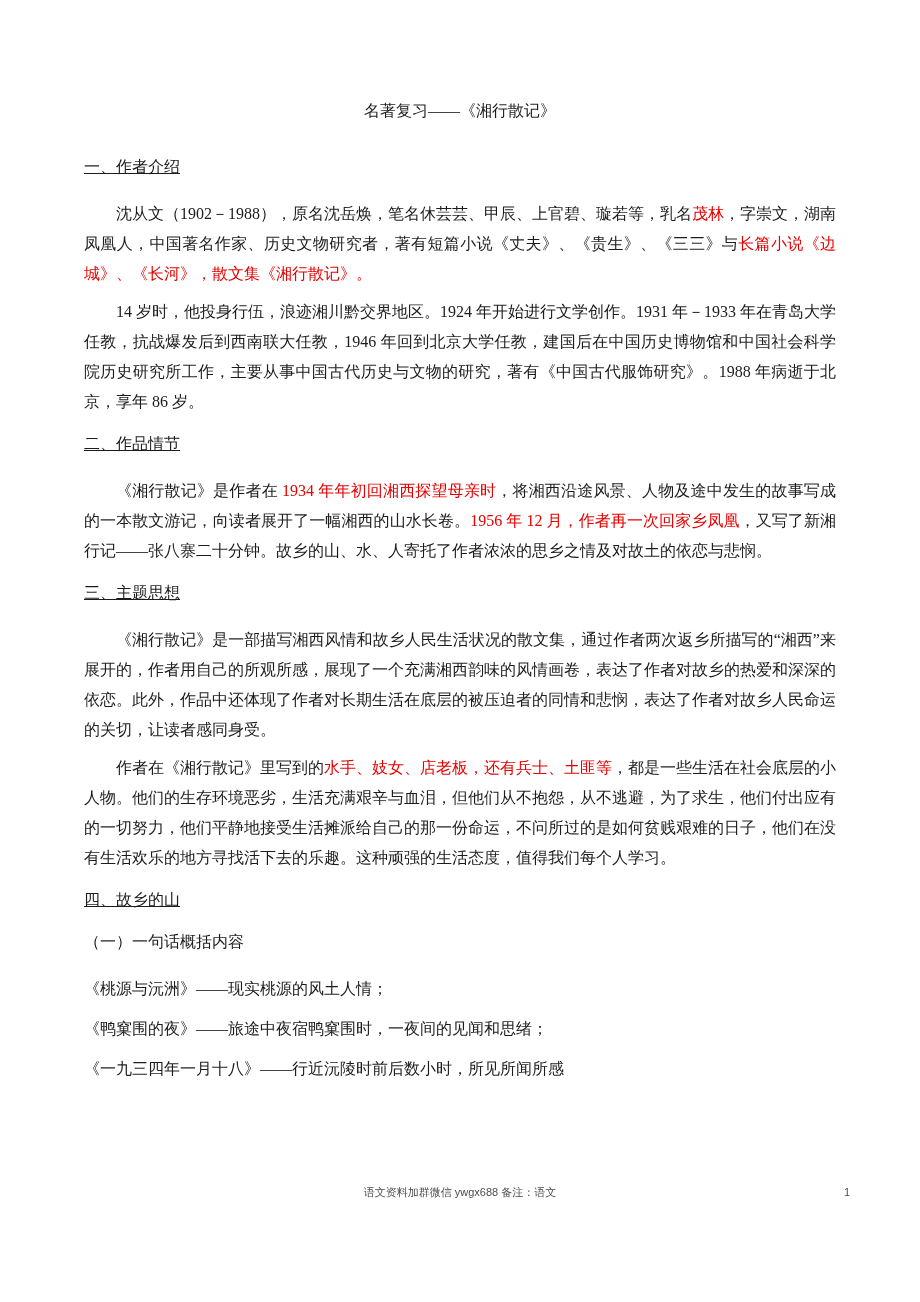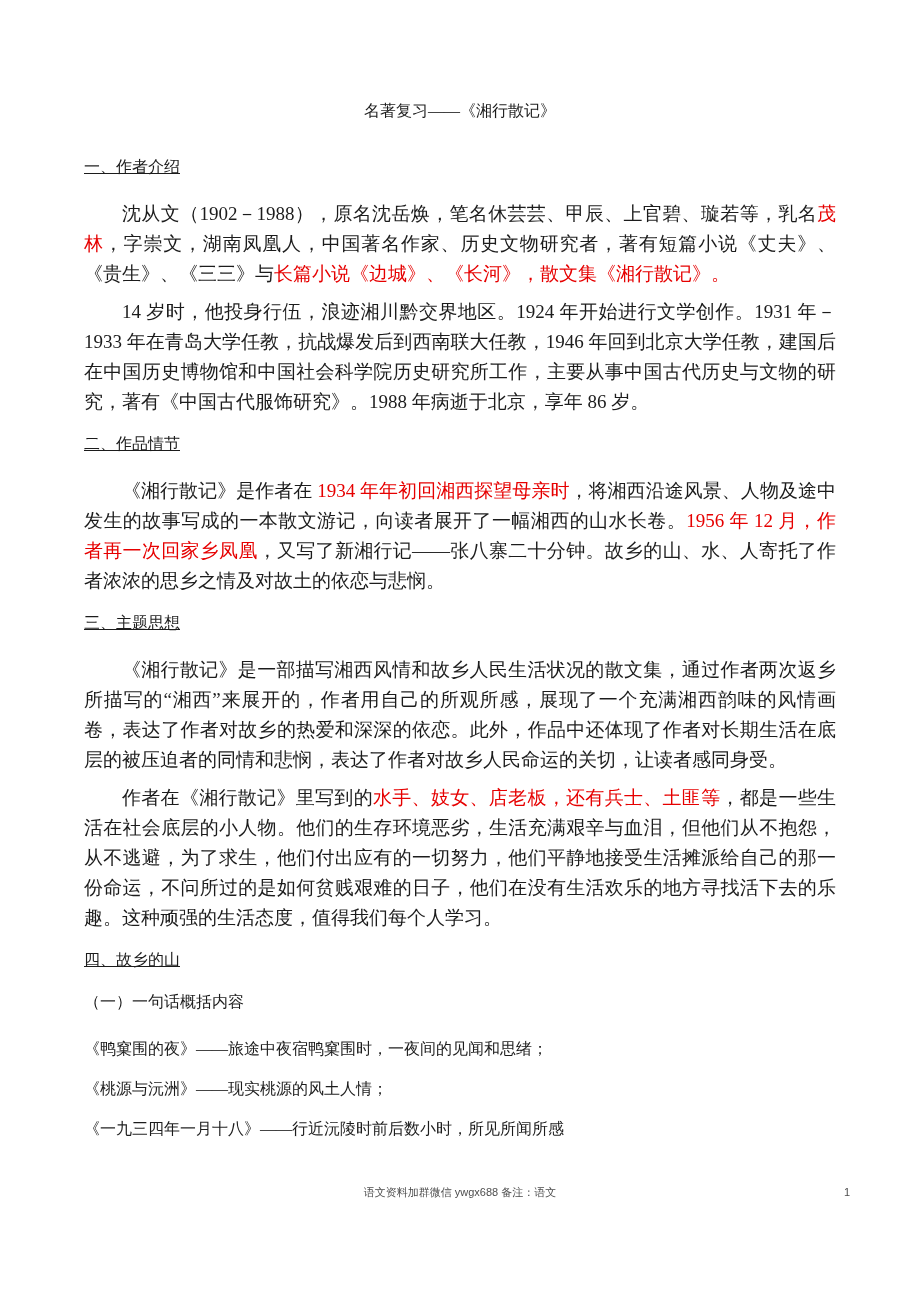--- a/index.html
+++ b/index.html
@@ -31,21 +31,21 @@
   .section-heading{
     font-size:16px;
     line-height:20px;
     font-weight:normal;
     margin-bottom:22px;
     text-decoration:underline;
   }
   .section{margin-bottom:0;}
   .section + .section{margin-top:17px;}
   .para{
-    font-size:19px;
+    font-size:16px;
     line-height:30px;
     text-align:justify;
     text-indent:2em;
     margin-bottom:8px;
   }
   .para:last-child{margin-bottom:0;}
   .red{color:var(--emphasis);}
   .subheading{
     font-size:16px;
     line-height:20px;
@@ -98,22 +98,22 @@
 
   <div class="section">
     <div class="section-heading">三、主题思想</div>
     <p class="para"><span>《湘行散记》是一部描写湘西风情和故乡人民生活状况的散文集，通过作者两次返乡所描写的“湘西”来展开的，作者用自己的所观所感，展现了一个充满湘西韵味的风情画卷，表达了作者对故乡的热爱和深深的依恋。此外，作品中还体现了作者对长期生活在底层的被压迫者的同情和悲悯，表达了作者对故乡人民命运的关切，让读者感同身受。</span></p>
     <p class="para"><span>作者在《湘行散记》里写到的</span><span class="red">水手、妓女、店老板，还有兵士、土匪等</span><span>，都是一些生活在社会底层的小人物。他们的生存环境恶劣，生活充满艰辛与血泪，但他们从不抱怨，从不逃避，为了求生，他们付出应有的一切努力，他们平静地接受生活摊派给自己的那一份命运，不问所过的是如何贫贱艰难的日子，他们在没有生活欢乐的地方寻找活下去的乐趣。这种顽强的生活态度，值得我们每个人学习。</span></p>
   </div>
 
   <div class="section">
     <div class="section-heading">四、故乡的山</div>
     <div class="subheading">（一）一句话概括内容</div>
+    <p class="item">《桃源与沅洲》——现实桃源的风土人情；</p>
     <p class="item">《鸭窠围的夜》——旅途中夜宿鸭窠围时，一夜间的见闻和思绪；</p>
-    <p class="item">《桃源与沅洲》——现实桃源的风土人情；</p>
     <p class="item">《一九三四年一月十八》——行近沅陵时前后数小时，所见所闻所感</p>
   </div>
 
   <div class="footer">
     <div class="footer-note">语文资料加群微信 ywgx688 备注：语文</div>
     <div class="footer-page">1</div>
   </div>
 
 </div>
 

